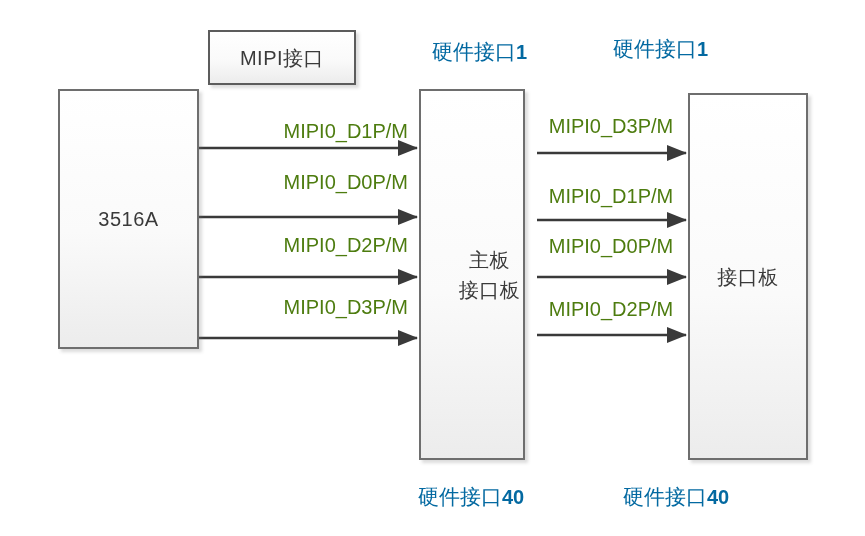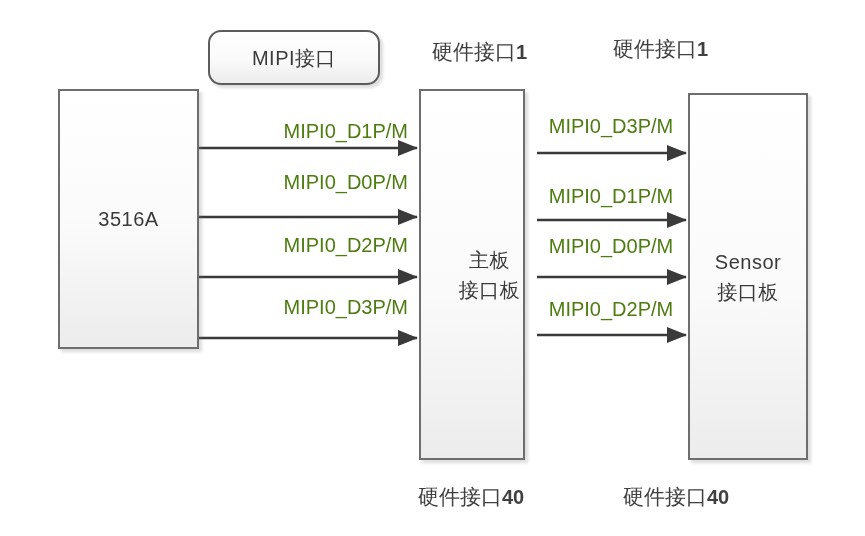--- a/index.html
+++ b/index.html
@@ -25,29 +25,29 @@
     text-align: center;
   }
   .box .bl {
     display: block;
     font-size: 20px;
     line-height: 30px;
     color: #3a3a3a;
     letter-spacing: 0.5px;
   }
   .chip-box     { left: 58px;  top: 89px; width: 141px; height: 260px; }
-  .mipi-box     { left: 208px; top: 30px; width: 172px; height: 55px; border-color: #5c5c5c; border-radius: 13px; }
+  .mipi-box     { left: 208px; top: 30px; width: 148px; height: 55px; border-color: #5c5c5c; }
   .main-box     { left: 419px; top: 89px; width: 106px; height: 371px; padding-left: 35px; }
   .sensor-box   { left: 688px; top: 93px; width: 120px; height: 367px; }
 
   .anno {
     position: absolute;
     font-size: 21px;
     line-height: 24px;
-    color: #404040;
+    color: #0369a1;
     white-space: nowrap;
   }
   .anno .num { font-weight: bold; font-size: 20px; }
   .anno-main-top    { left: 432px; top: 40px; }
   .anno-sensor-top  { left: 613px; top: 37px; }
   .anno-main-bot    { left: 418px; top: 485px; }
   .anno-sensor-bot  { left: 623px; top: 485px; }
 
   .sig {
     position: absolute;
@@ -93,21 +93,20 @@
   <div class="box mipi-box">
     <span class="bl">MIPI接口</span>
   </div>
 
   <div class="box main-box">
     <span class="bl">主板</span>
     <span class="bl">接口板</span>
   </div>
 
   <div class="box sensor-box">
-    <span class="bl">Sensor</span>
     <span class="bl">接口板</span>
   </div>
 
   <div class="anno anno-main-top"><span>硬件接口</span><span class="num">1</span></div>
 
   <div class="anno anno-sensor-top"><span>硬件接口</span><span class="num">1</span></div>
 
   <div class="anno anno-main-bot"><span>硬件接口</span><span class="num">40</span></div>
 
   <div class="anno anno-sensor-bot"><span>硬件接口</span><span class="num">40</span></div>

